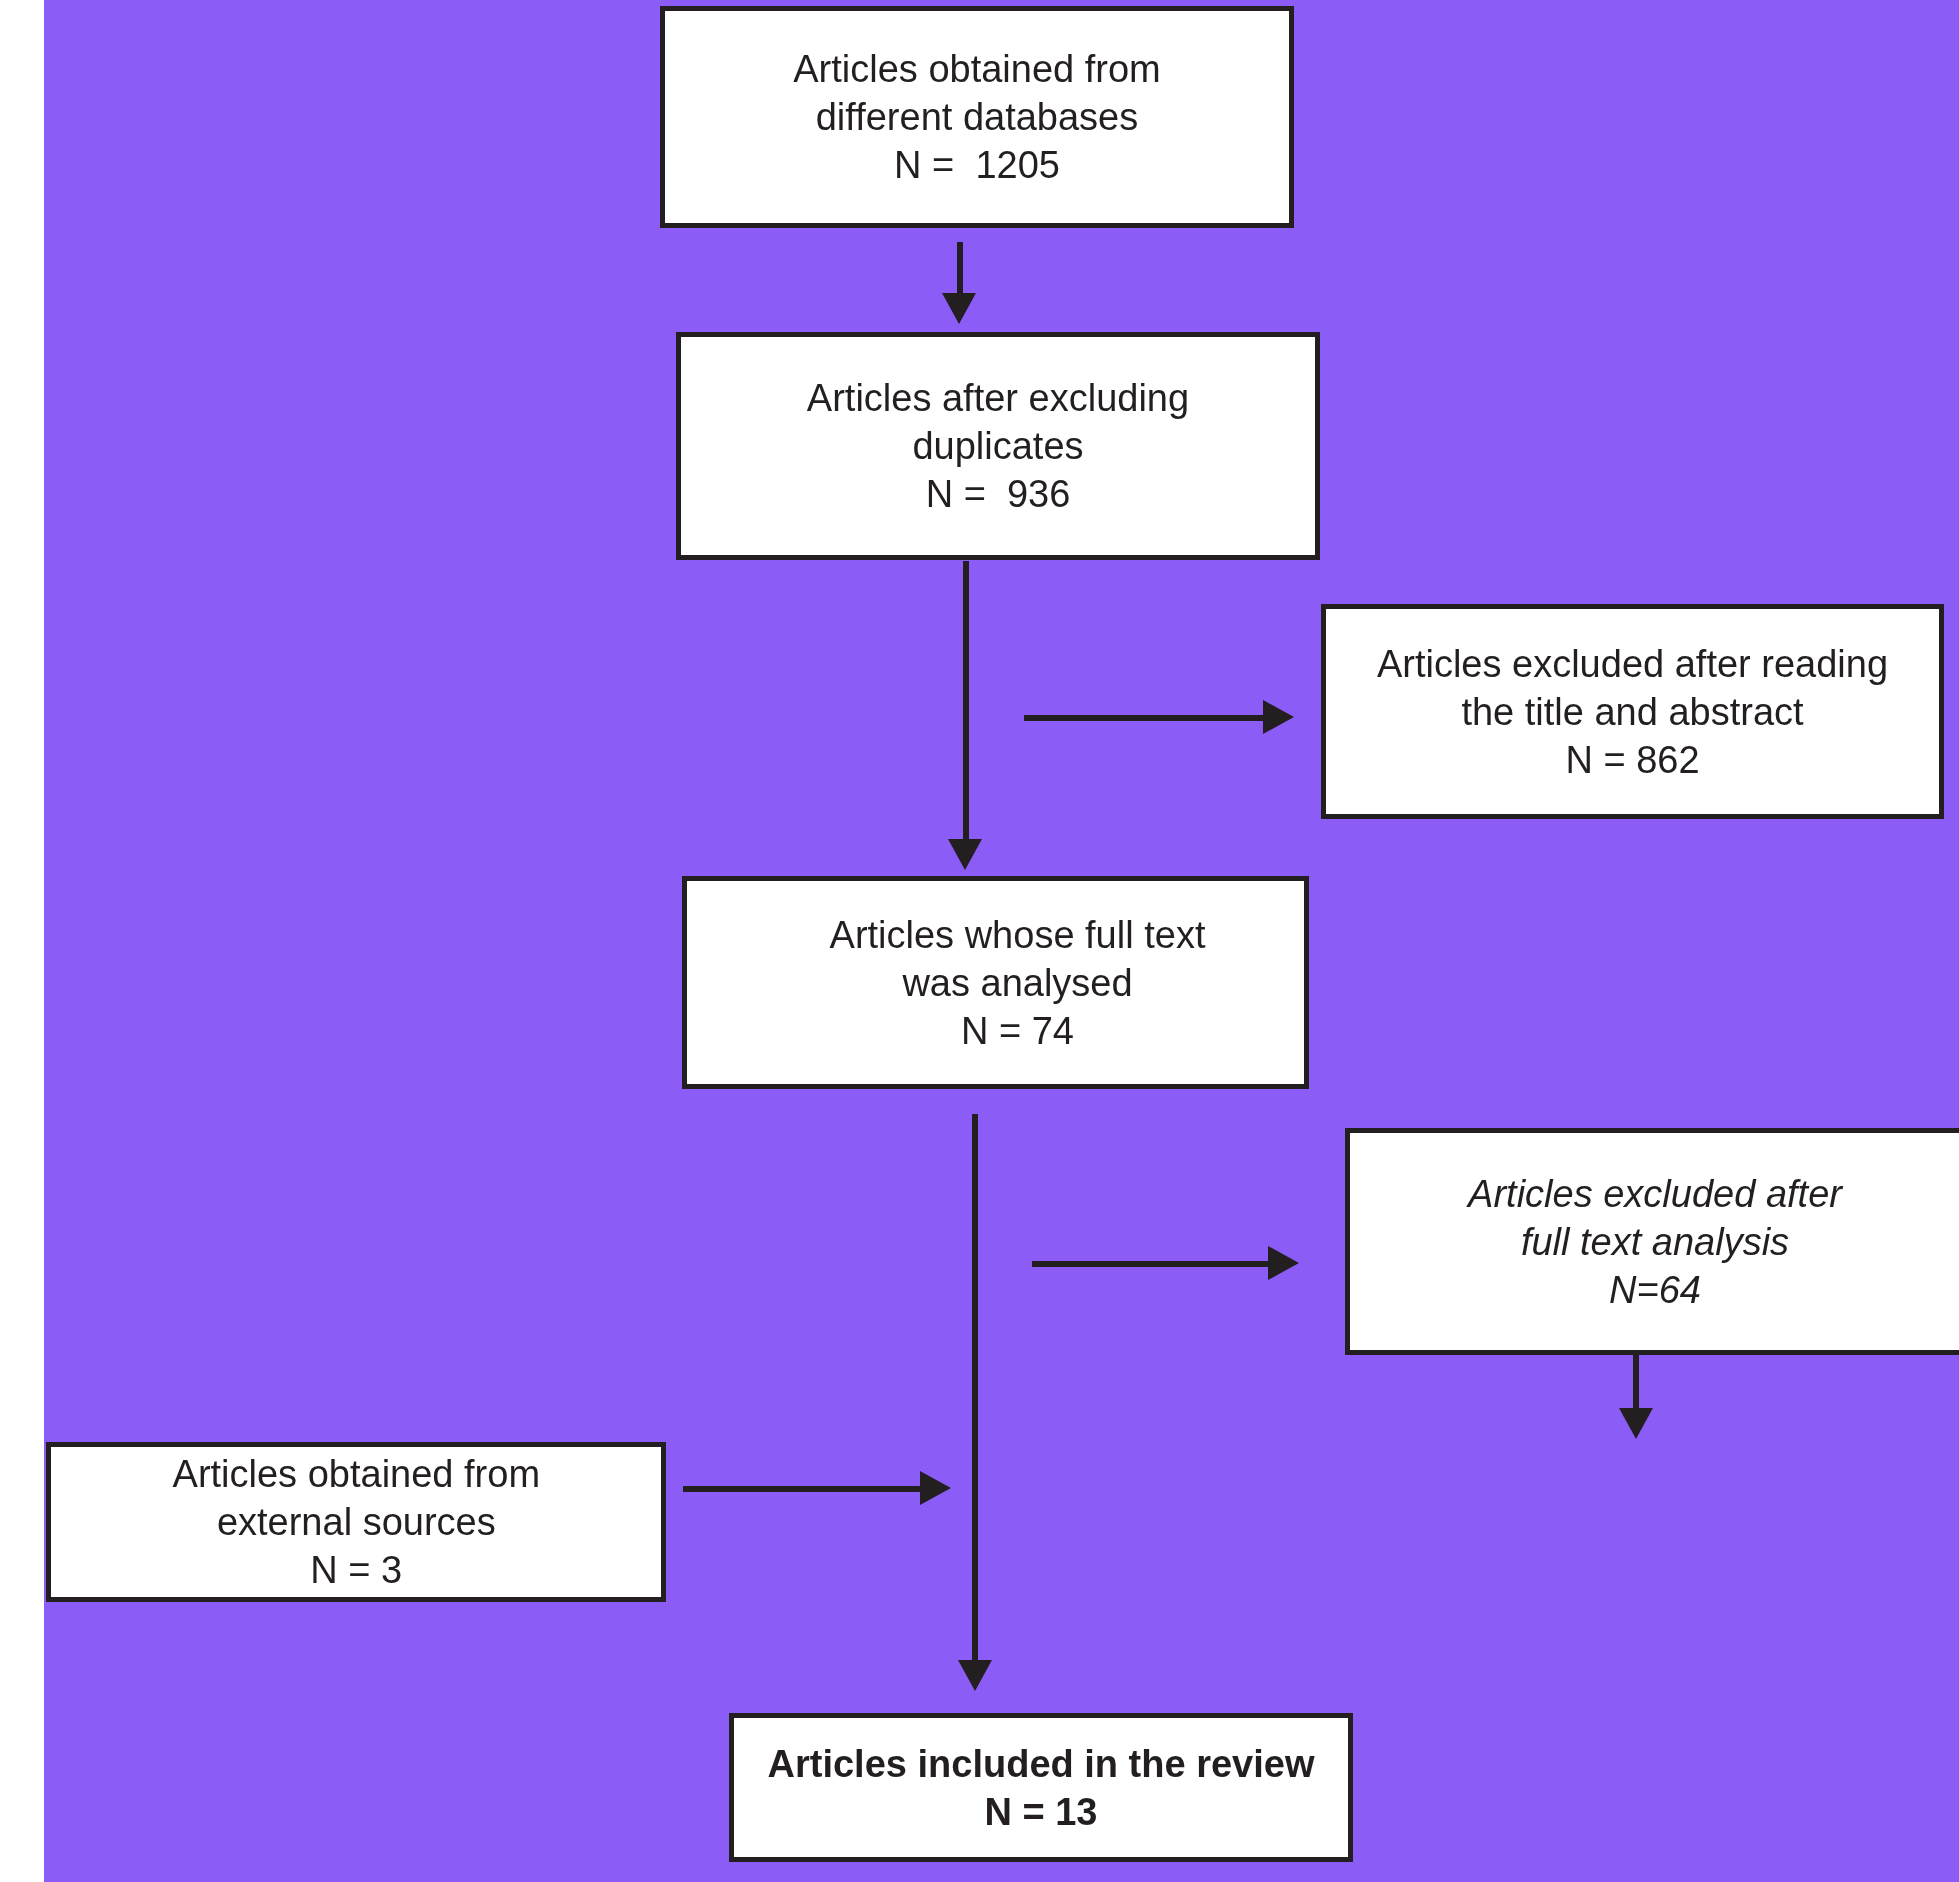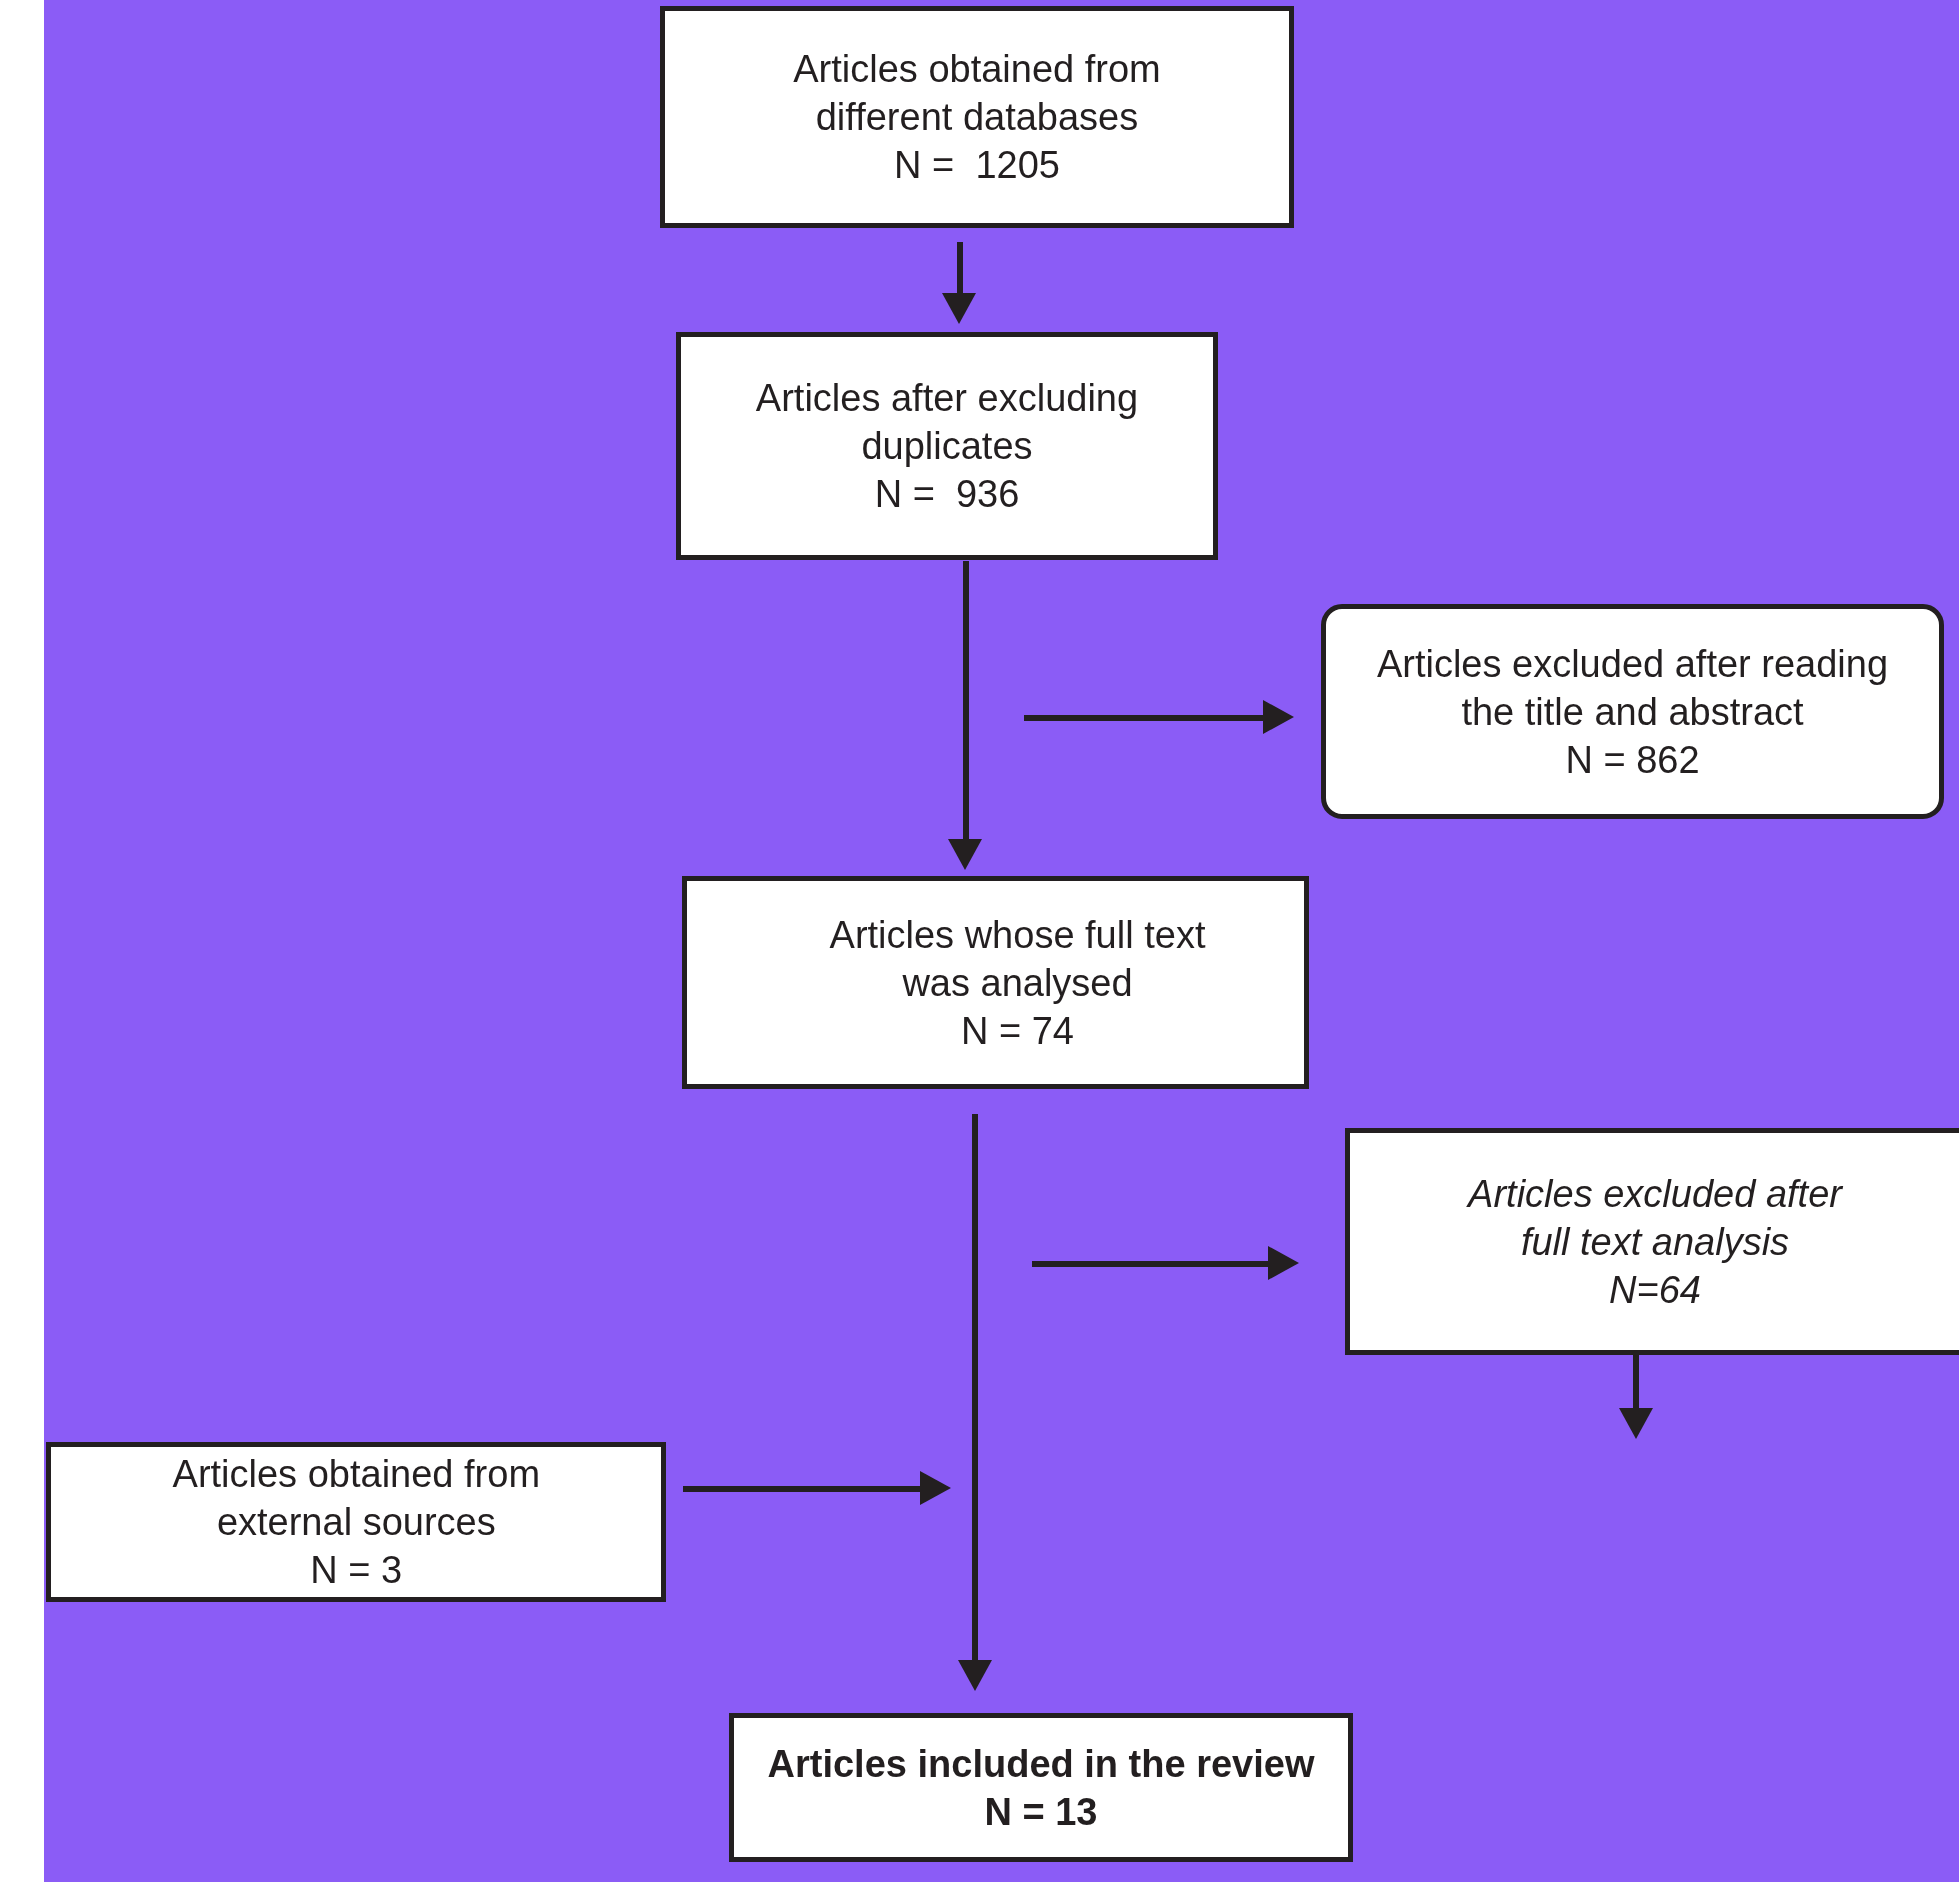--- a/index.html
+++ b/index.html
@@ -56,22 +56,22 @@
     position: absolute;
     width: 0;
     height: 0;
     border-top: 17px solid transparent;
     border-bottom: 17px solid transparent;
     border-left: 31px solid #231f20;
   }
 
   
   #box-databases   { left: 616px;  top: 6.3px;    width: 634px; height: 222px; }
-  #box-duplicates  { left: 632px;  top: 332px;  width: 542px; height: 228px; }
-  #box-title-excl  { left: 1277px; top: 604px;  width: 623px; height: 215px; border-radius: 21px; }
+  #box-duplicates  { left: 632px;  top: 332px;  width: 644px; height: 228px; }
+  #box-title-excl  { left: 1277px; top: 604px;  width: 623px; height: 215px; }
   #box-fulltext    { left: 638px;  top: 876px; width: 627px; height: 213px; padding-left: 44px; }
   #box-ft-excl     { left: 1301px; top: 1128px; width: 620px; height: 227px; font-style: italic; }
   #box-reasons     { left: 1316px; top: 1442px; width: 620px; height: 218px; }
   #box-external    { left: 2.3px;    top: 1442px; width: 620px; height: 160px; }
   #box-included    { left: 685px;  top: 1713px; width: 624px; height: 149px; font-weight: bold; }
 
   
   #a1-shaft { left: 913px; top: 242px;  height: 52px; }
   #a1-head  { left: 898px; top: 293px; }
 

